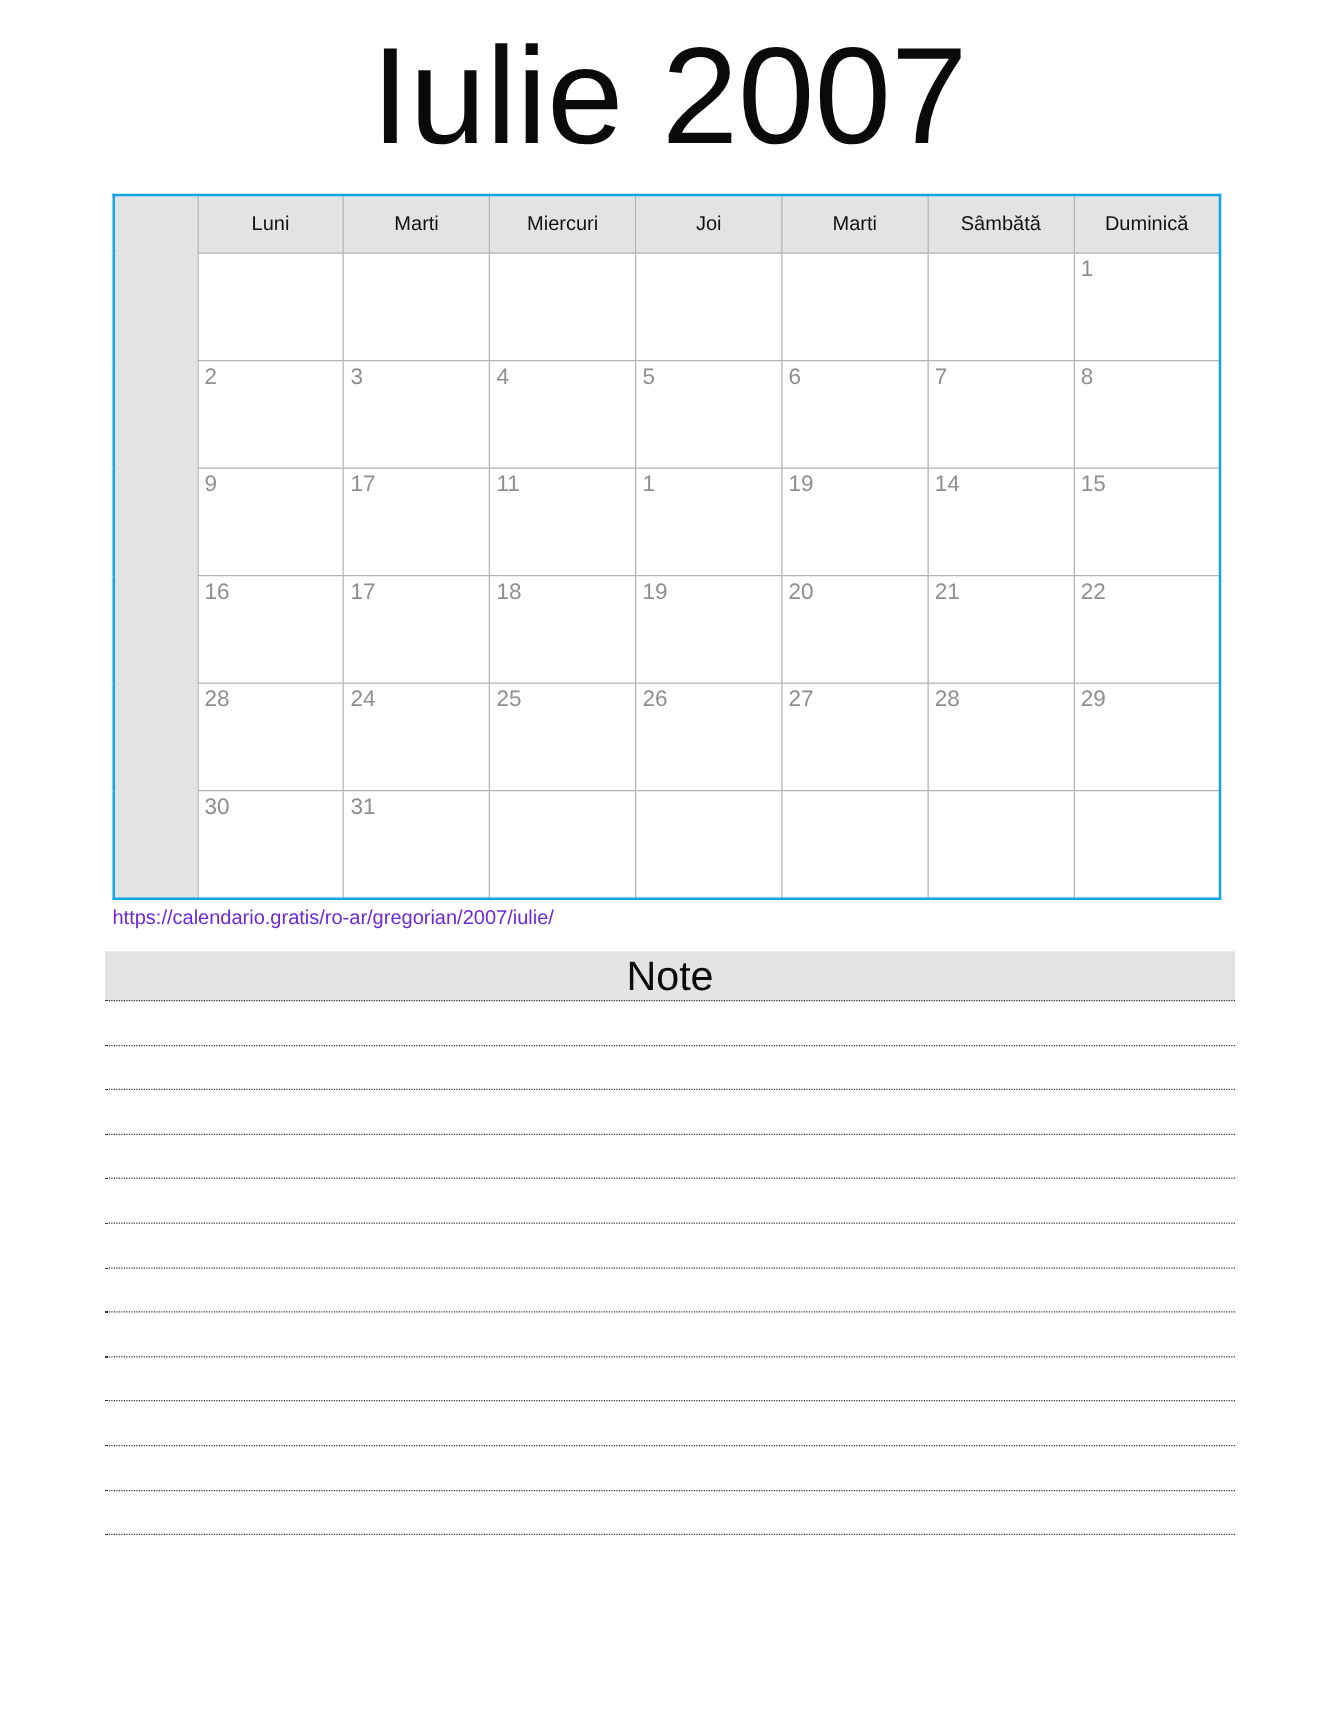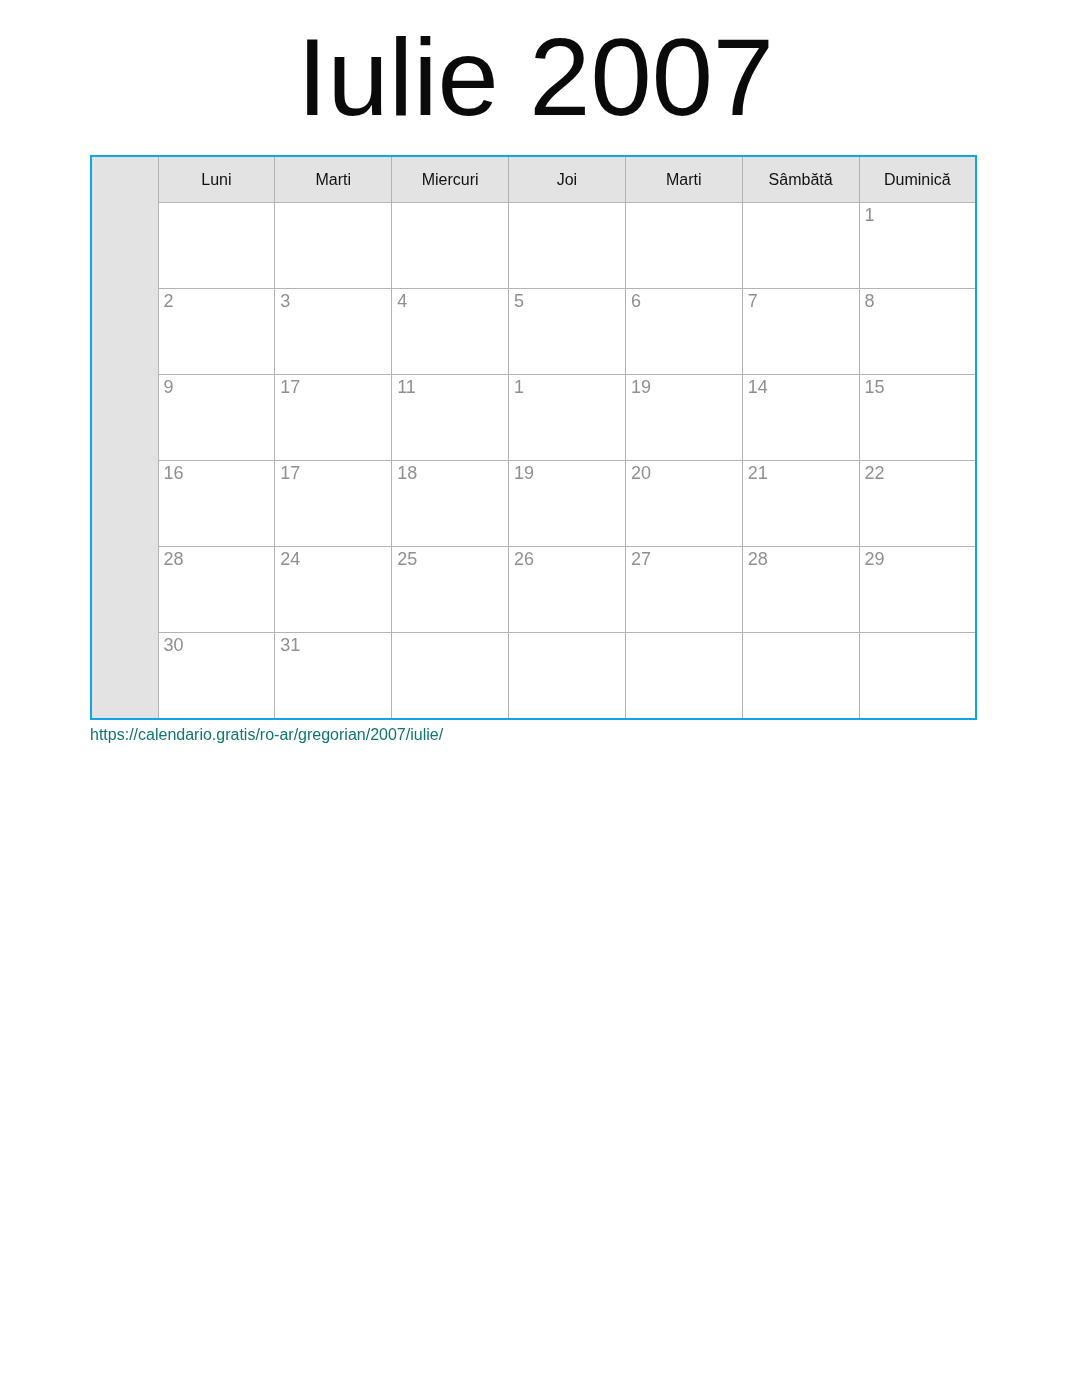--- a/index.html
+++ b/index.html
@@ -59,21 +59,21 @@
     text-align: left;
     padding: 1px 4px 0 5px;
     font-size: 18px;
     color: #8f8f8f;
     line-height: 22px;
   }
   
   .source-url {
     margin: 6px 0 0 90px;
     font-size: 16px;
-    color: #0f766e;
+    color: #6d28d9;
   }
   
   .notes {
     position: relative;
     margin: 17px 0 0 84px;
     width: 904px;
   }
   .note-header {
     background: #e3e3e3;
     height: 39px;
@@ -169,14 +169,32 @@
         <td class="day-cell"></td>
         <td class="day-cell"></td>
         <td class="day-cell"></td>
         <td class="day-cell"></td>
       </tr>
     </tbody>
   </table>
 
   <div class="source-url">https://calendario.gratis/ro-ar/gregorian/2007/iulie/</div>
 
+  <div class="notes">
+    <div class="note-header">Note</div>
+    <div id="note-lines">
+        <div class="note-line"></div>
+        <div class="note-line"></div>
+        <div class="note-line"></div>
+        <div class="note-line"></div>
+        <div class="note-line"></div>
+        <div class="note-line"></div>
+        <div class="note-line"></div>
+        <div class="note-line"></div>
+        <div class="note-line"></div>
+        <div class="note-line"></div>
+        <div class="note-line"></div>
+        <div class="note-line"></div>
+        <div class="note-line"></div>
+      </div>
+  </div>
 
 </div>
 
 </body></html>

